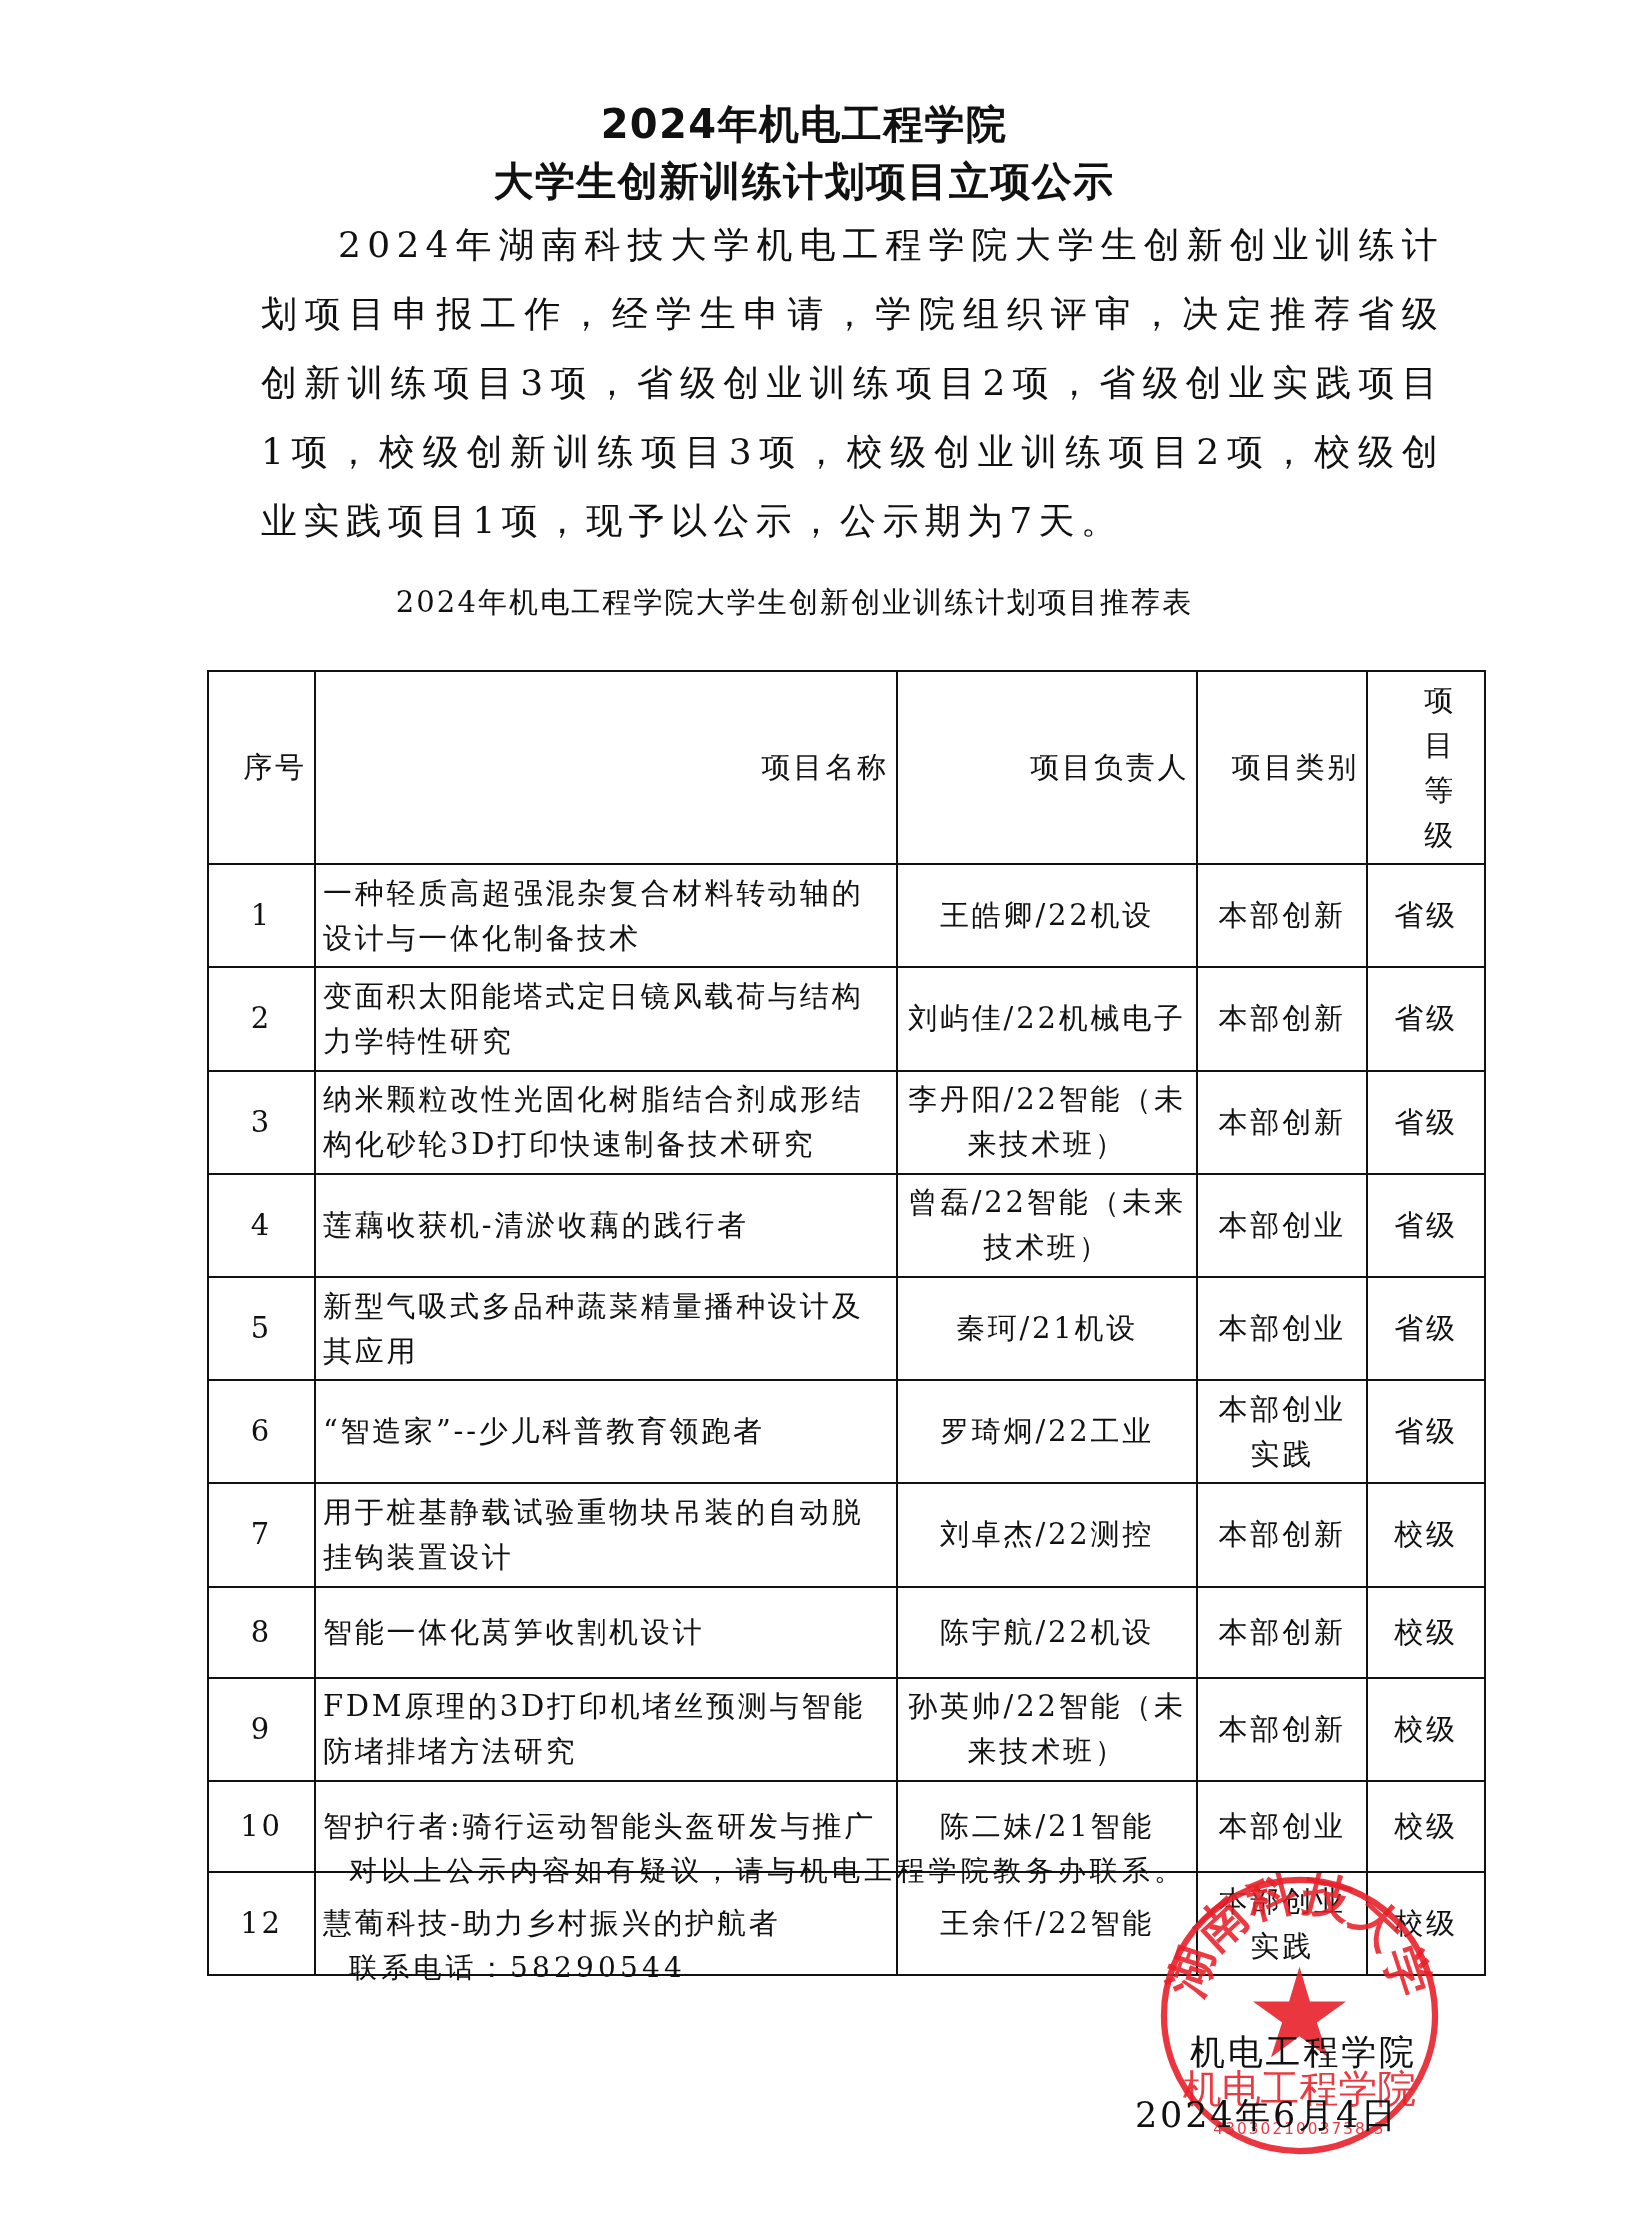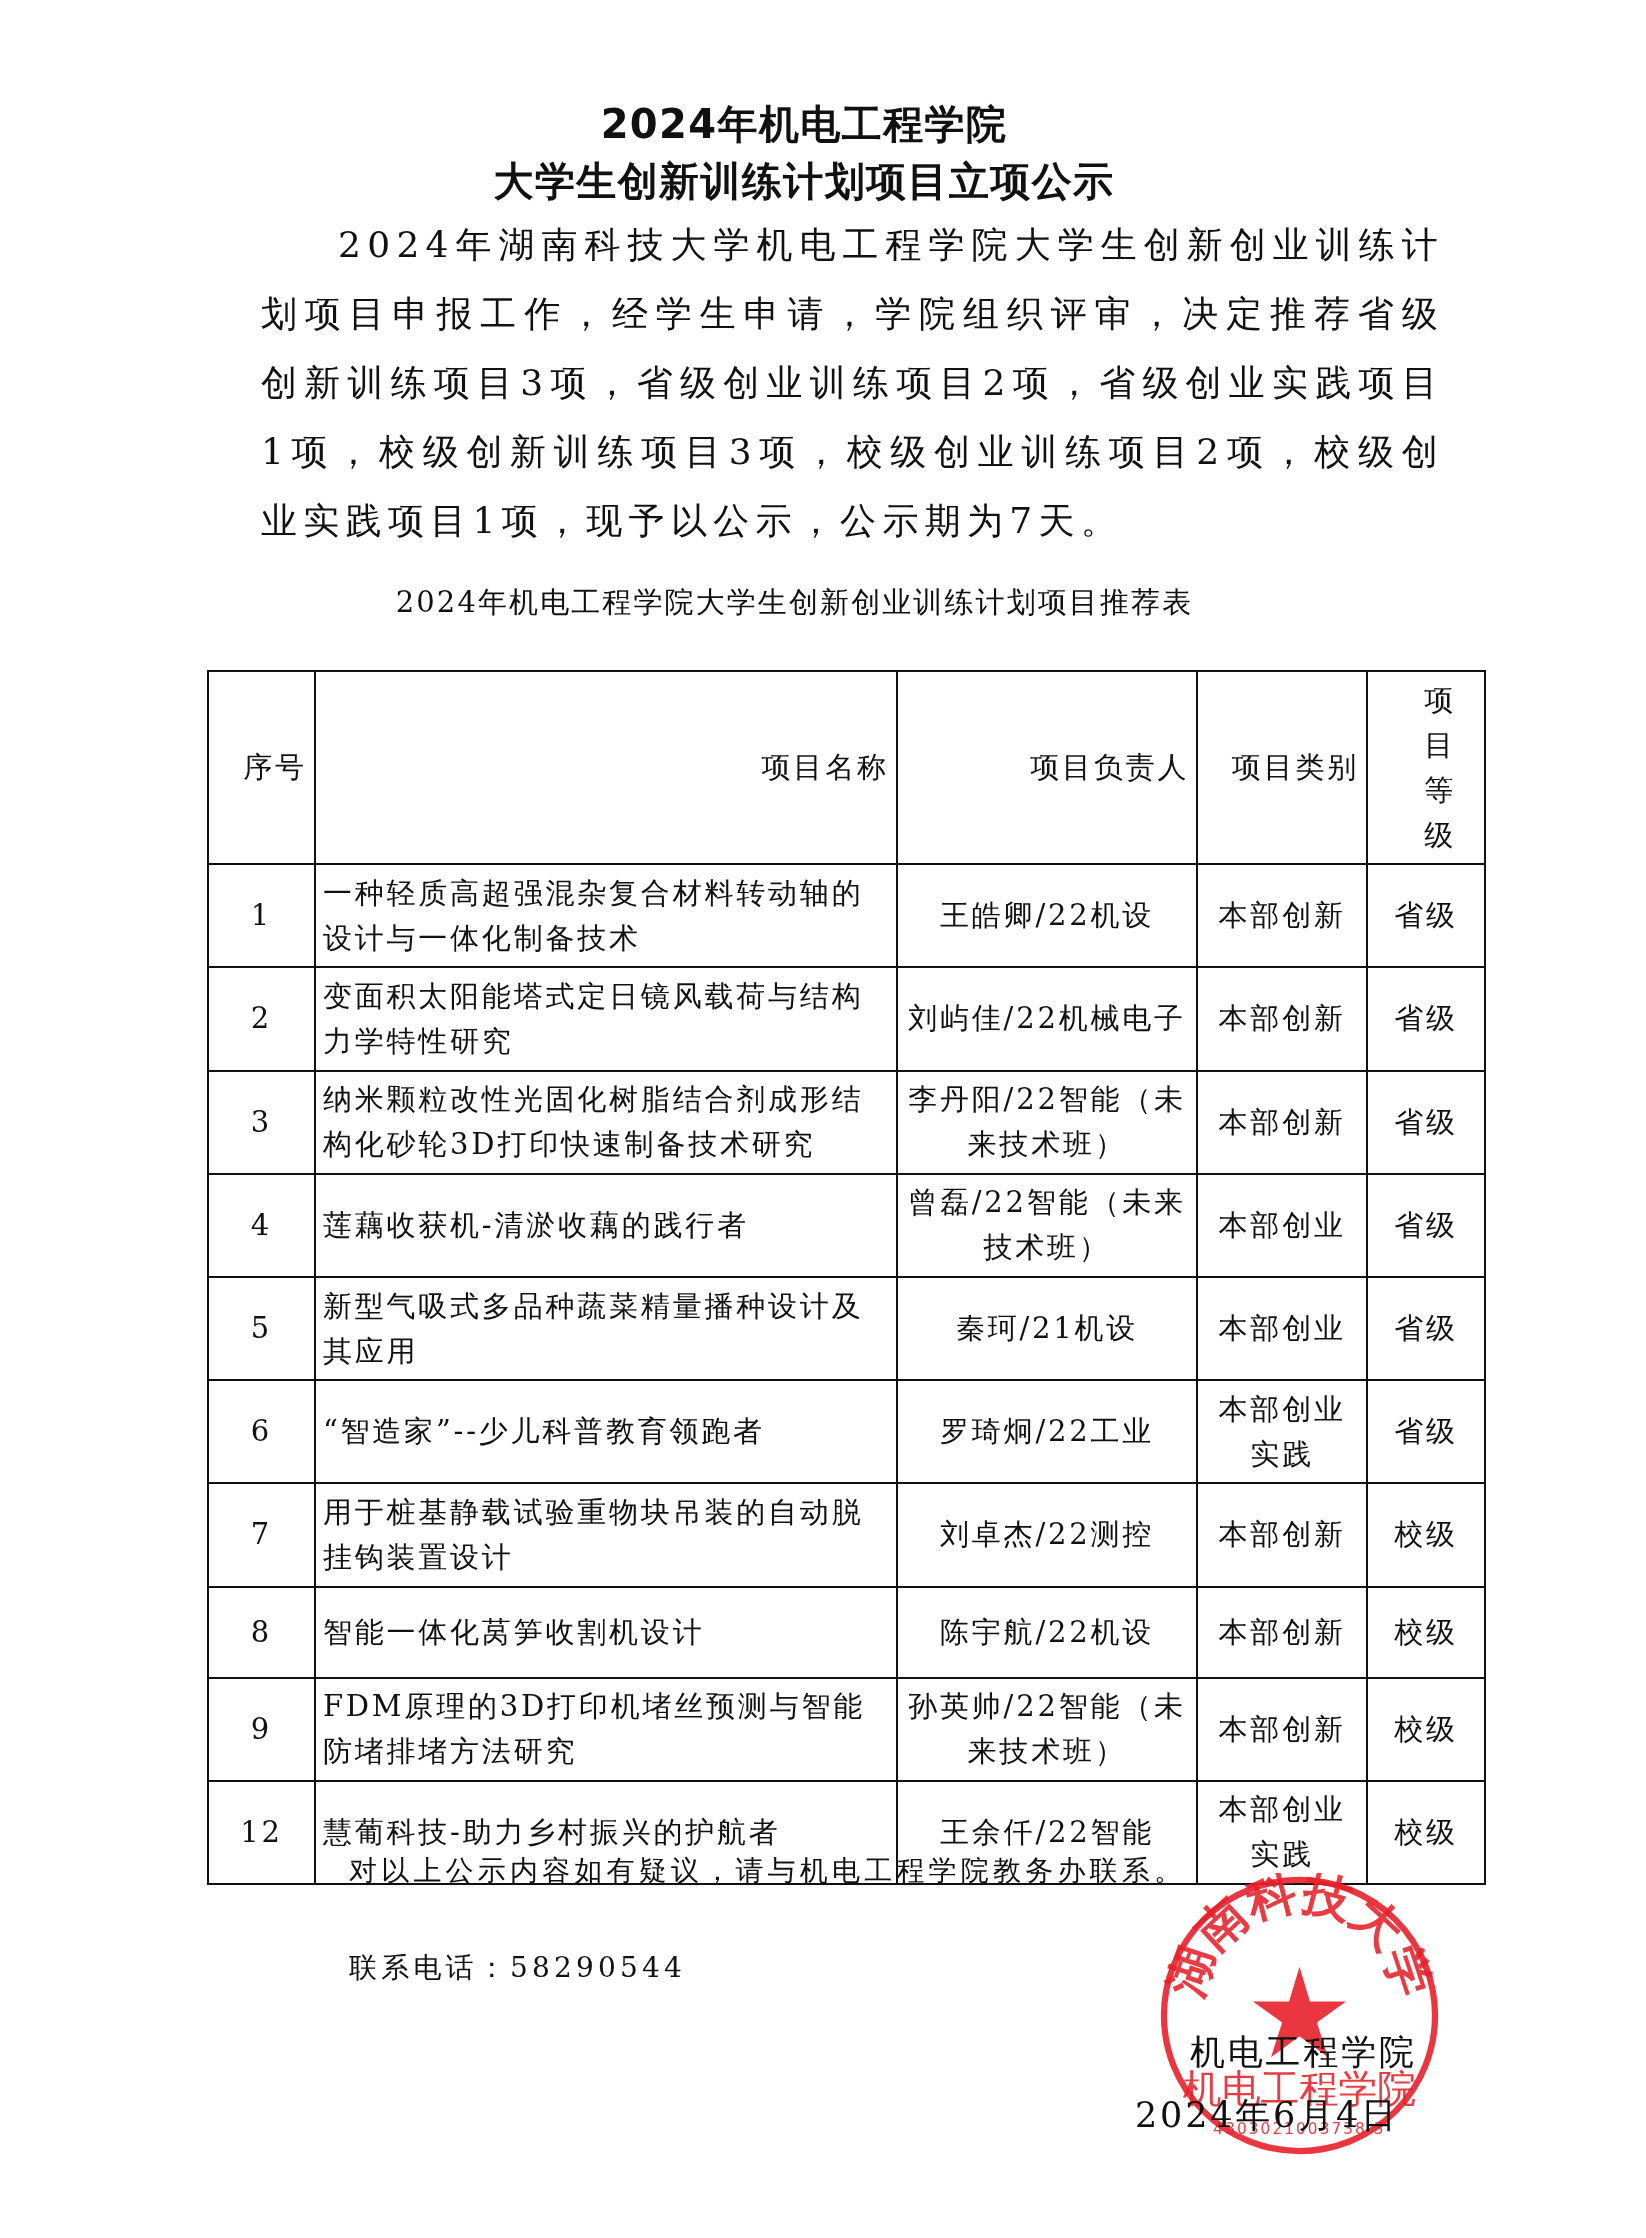--- a/index.html
+++ b/index.html
@@ -141,20 +141,27 @@
         <td class="level">校级</td>
       </tr>
       <tr>
         <td class="no">9</td>
         <td class="name">FDM原理的3D打印机堵丝预测与智能防堵排堵方法研究</td>
         <td class="lead">孙英帅/22智能（未来技术班）</td>
         <td class="type">本部创新</td>
         <td class="level">校级</td>
       </tr>
       <tr>
+        <td class="no">10</td>
+        <td class="name">智护行者:骑行运动智能头盔研发与推广</td>
+        <td class="lead">陈二妹/21智能</td>
+        <td class="type">本部创业</td>
+        <td class="level">校级</td>
+      </tr>
+      <tr>
         <td class="no">12</td>
         <td class="name">慧葡科技-助力乡村振兴的护航者</td>
         <td class="lead">王余仟/22智能</td>
         <td class="type">本部创业实践</td>
         <td class="level">校级</td>
       </tr>
     </tbody>
 </table>
 
 <div class="footer-line" id="footer1">对以上公示内容如有疑议，请与机电工程学院教务办联系。</div>

